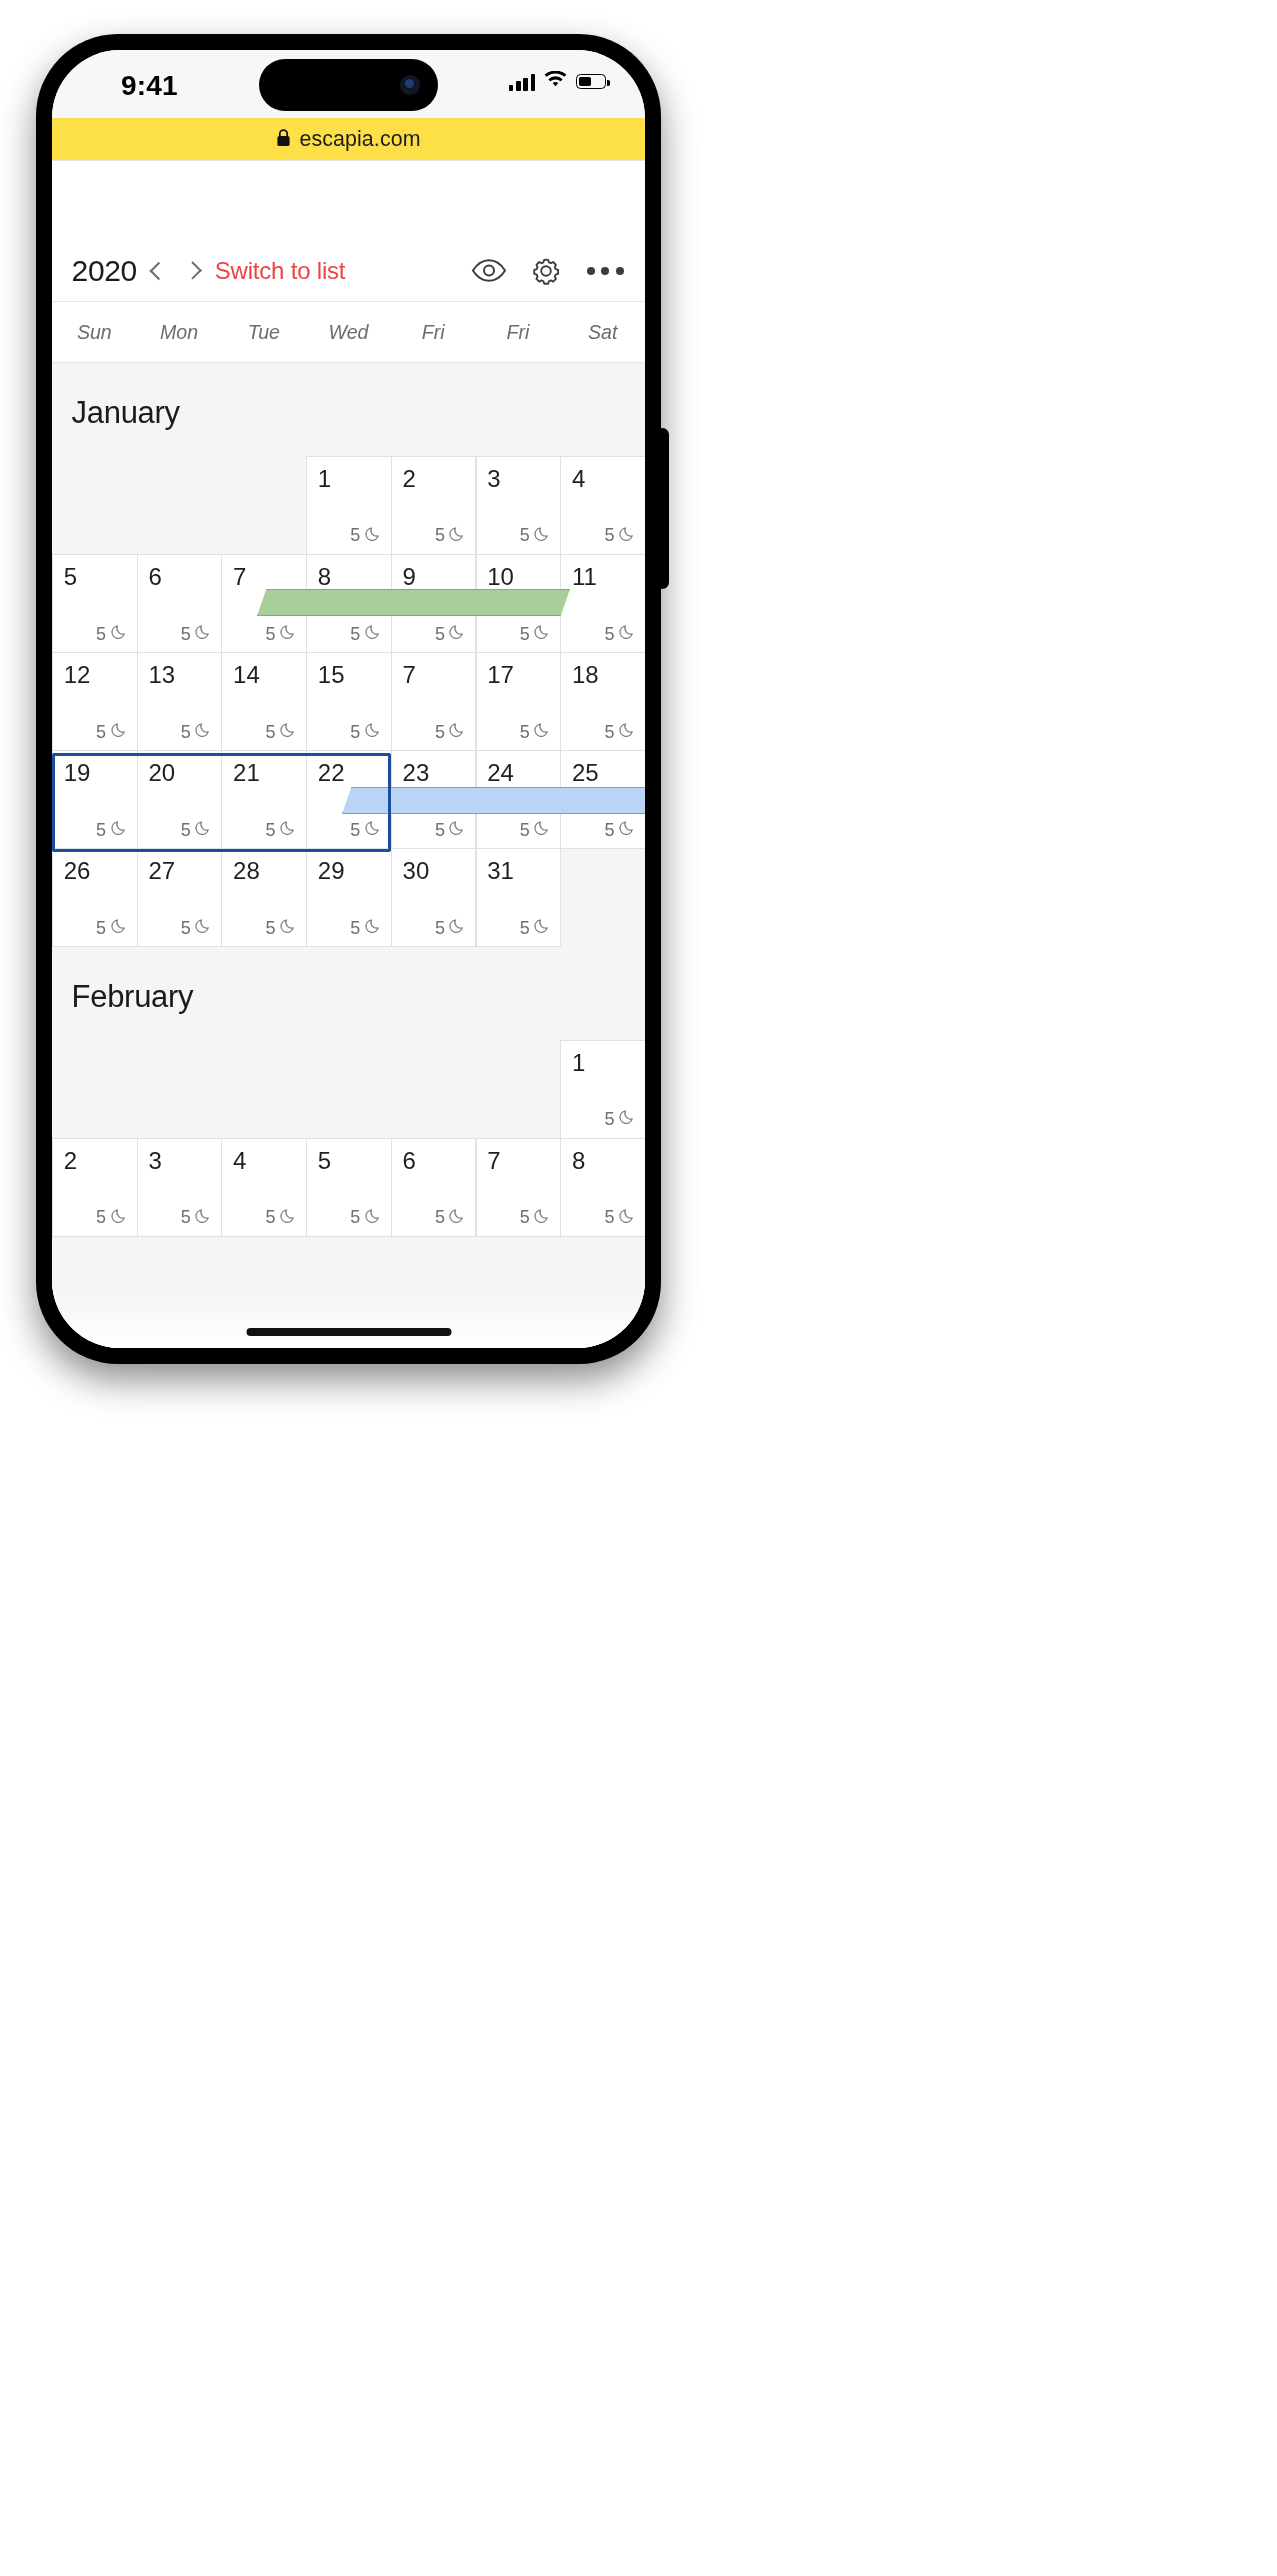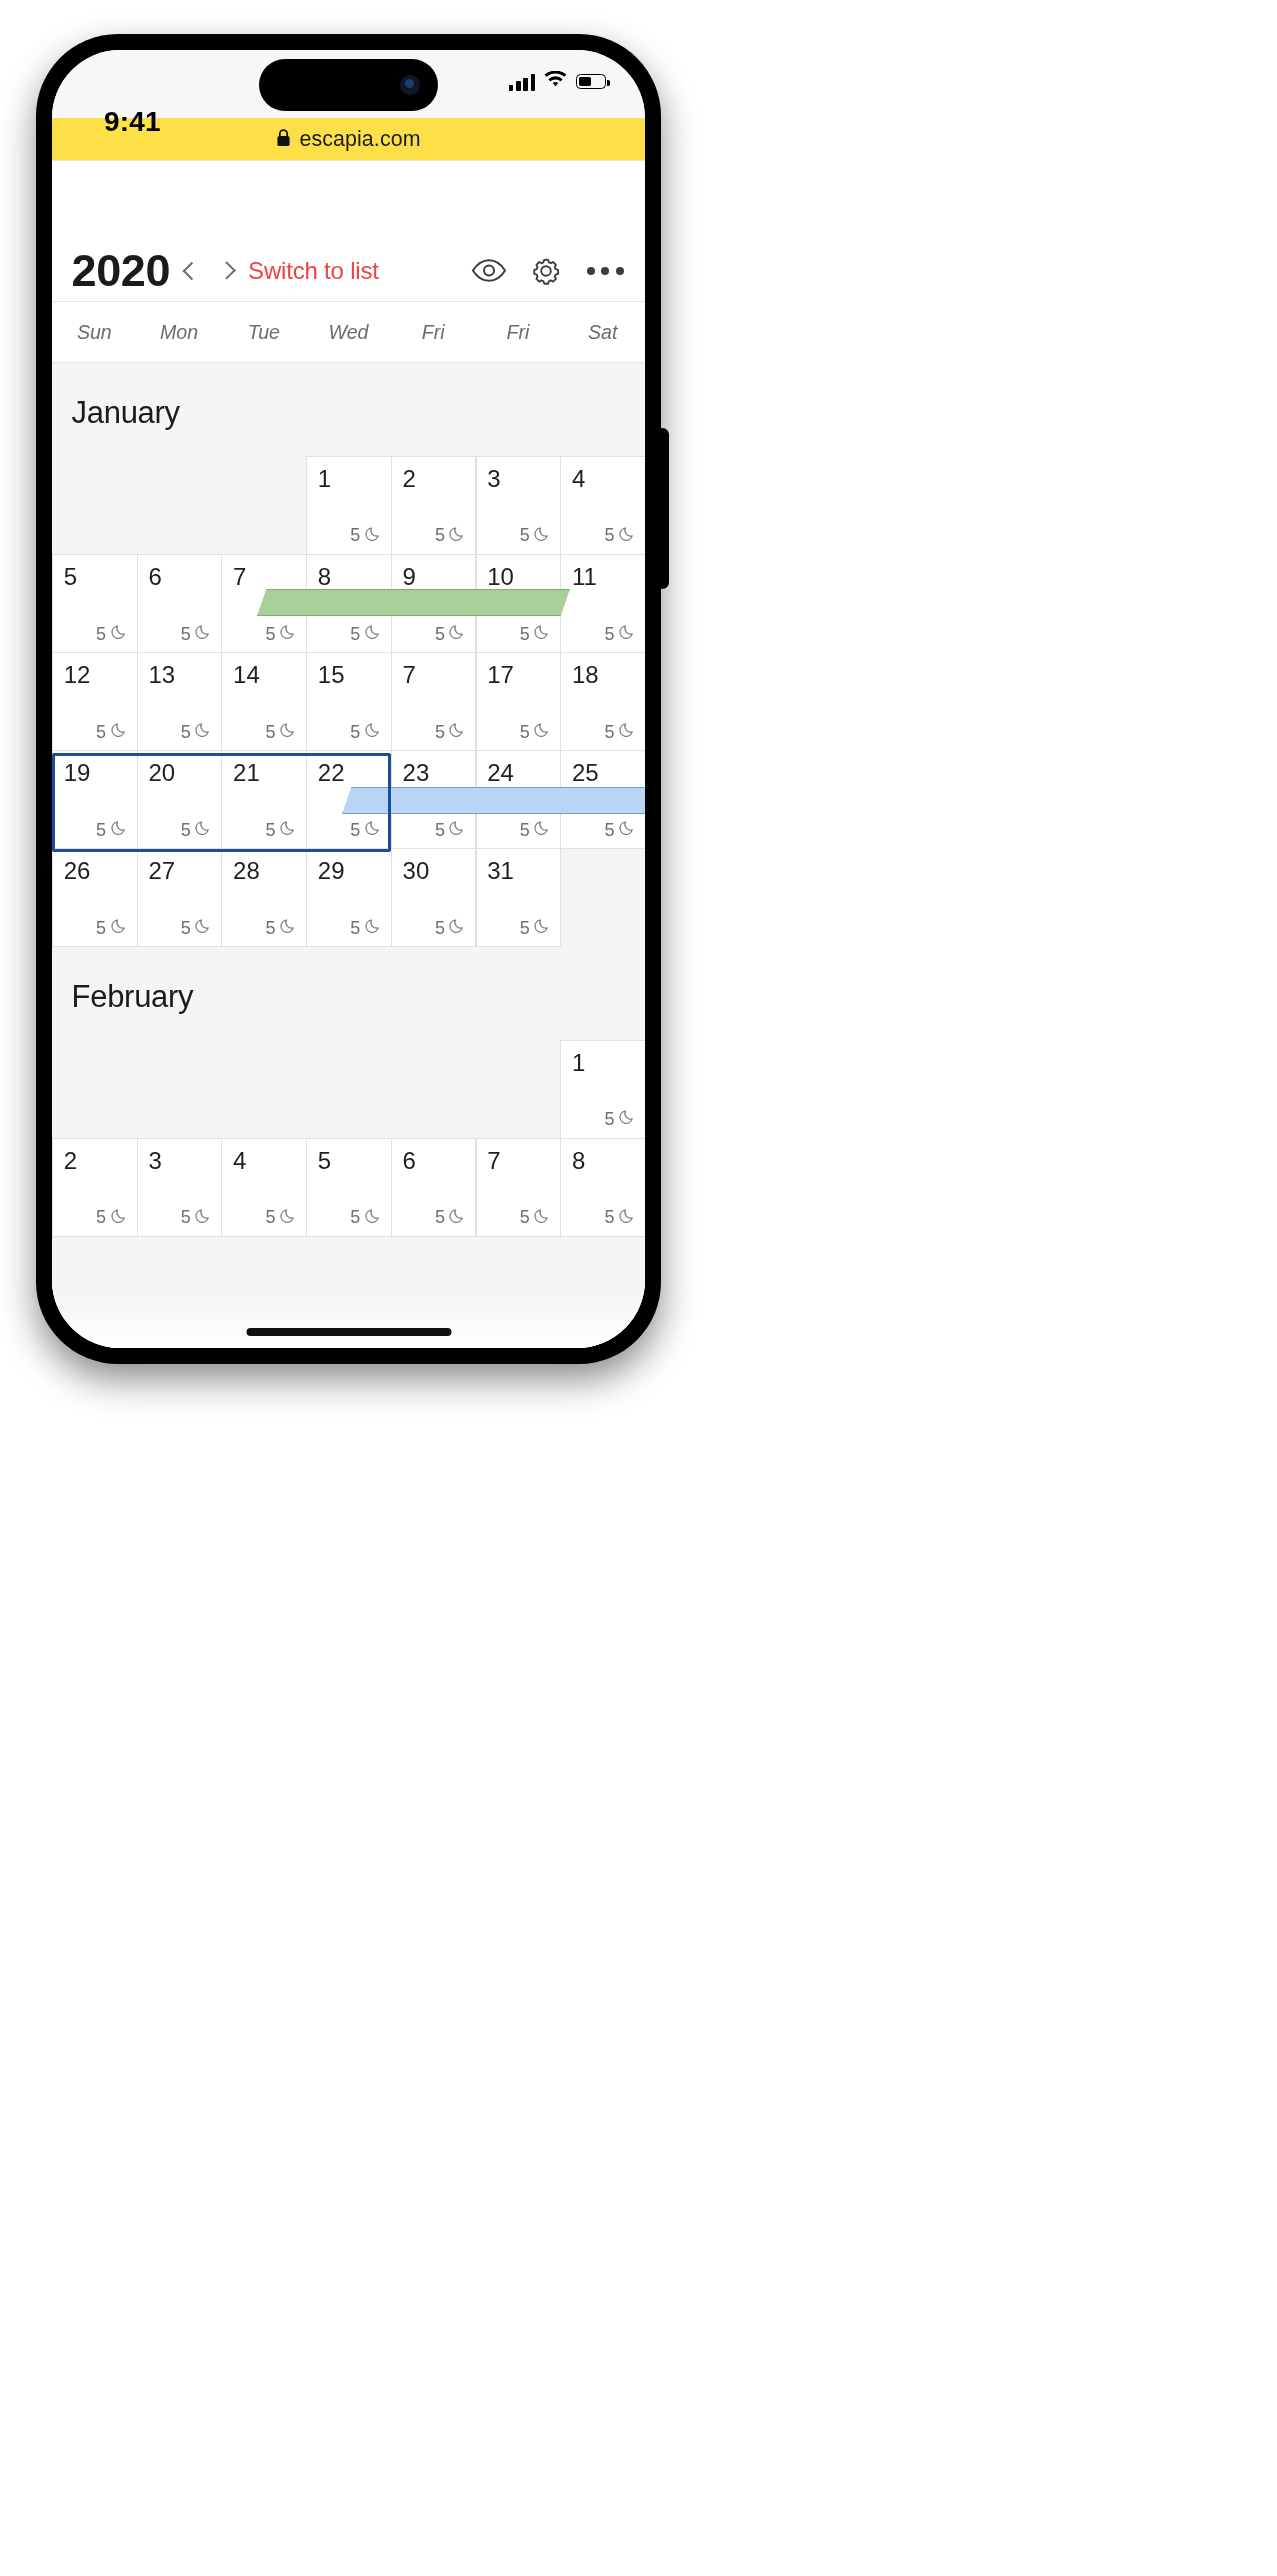--- a/index.html
+++ b/index.html
@@ -43,27 +43,26 @@
   }
 
   
   #status-bar {
     position: relative;
     height: 68px;
     background: #f7f7f8;
   }
   #status-time {
     position: absolute;
-    left: 52px;
+    left: 69px;
     top: 19.6px;
     font-size: 28px;
     font-weight: bold;
     letter-spacing: 0.2px;
     color: #000;
-    margin-top: 36px;
   }
   #dynamic-island {
     position: absolute;
     left: 207px;
     top: 9px;
     width: 179px;
     height: 52px;
     background: #000;
     border-radius: 27px;
   }
@@ -142,22 +141,22 @@
 
   
   #cal-toolbar {
     height: 61px;
     display: flex;
     align-items: center;
     padding: 0 19.6px 0 19.6px;
     background: #fff;
   }
   #year-label {
-    font-size: 45px;
-    font-weight: bold;
+    font-size: 30px;
+    font-weight: normal;
     color: #1b1b1b;
     letter-spacing: -0.4px;
   }
   .chev-btn {
     width: 39px; height: 39px;
     display: flex; align-items: center; justify-content: center;
     cursor: pointer;
   }
   .chev {
     width: 13.4px; height: 13.4px;

